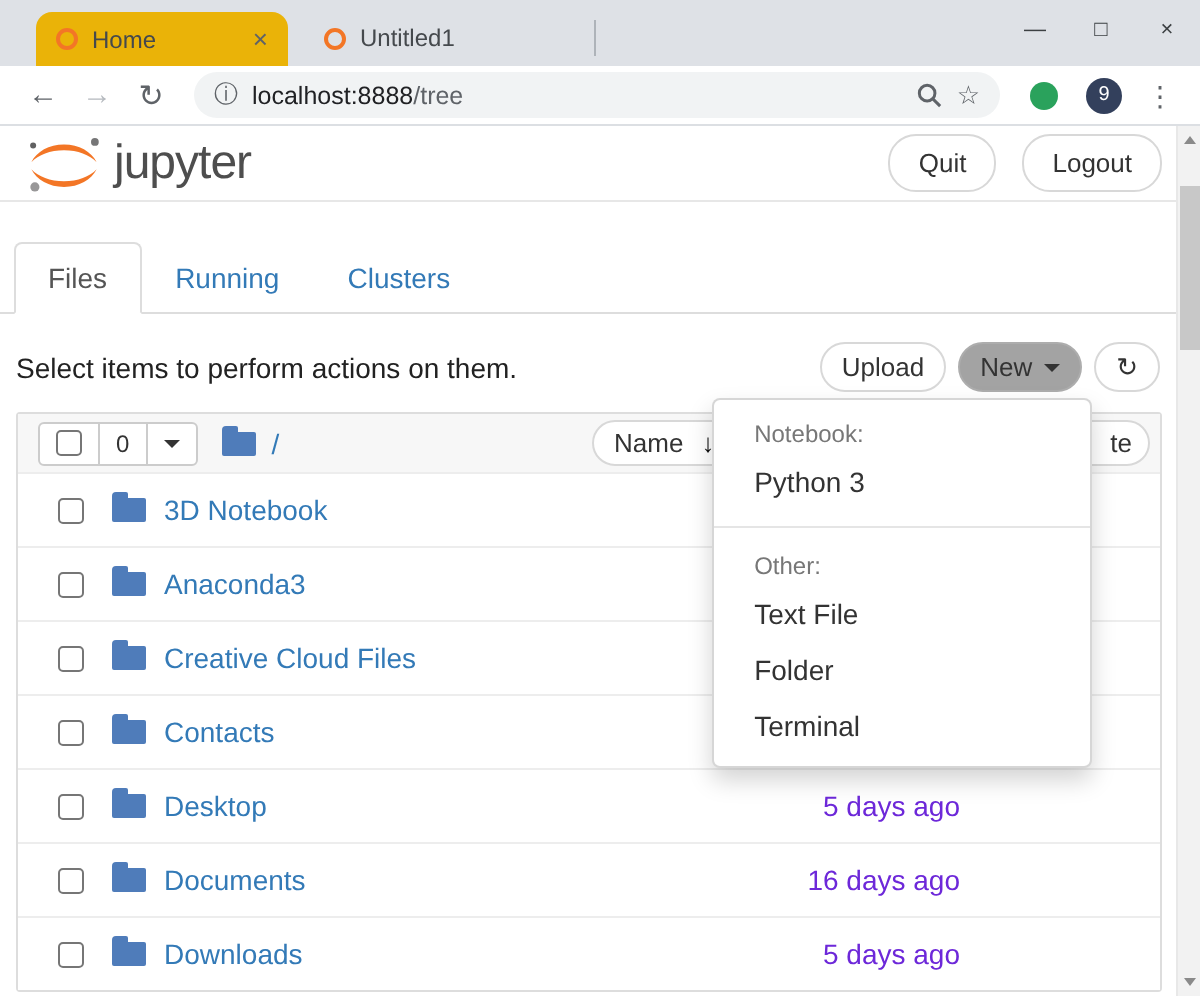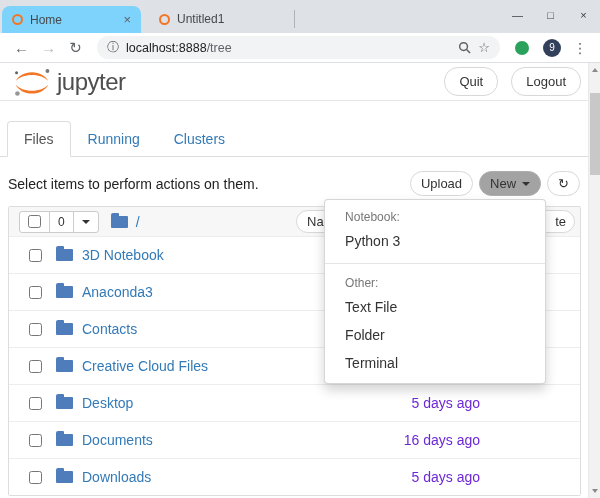--- a/index.html
+++ b/index.html
@@ -3,21 +3,21 @@
 <meta charset="utf-8">
 <style>
   * { margin:0; padding:0; box-sizing:border-box; }
   html,body { width:600px; height:498px; }
   body { font-family:"Liberation Sans", sans-serif; background:#fff; }
   .screen { position:relative; width:600px; height:498px; overflow:hidden; background:#fff; }
 
   
   .tabstrip { position:absolute; top:0; left:0; width:100%; height:33px; background:#dee1e6; display:flex; align-items:flex-end; }
   .tab { display:flex; align-items:center; gap:7px; font-size:12px; color:#45494d; height:27px; padding:0 10px; }
-  .tab--active { background:#7dd3fc; border-radius:8px 8px 0 0; width:139px; margin-left:2px; }
+  .tab--active { background:#eab308; border-radius:8px 8px 0 0; width:126px; margin-left:18px; }
   .tab--inactive { width:146px; margin-left:8px; border-right:1px solid #aeb3b9; height:18px; margin-bottom:5px; padding:0 10px; }
   .favicon { width:11px; height:11px; border:2px solid #f37626; border-radius:50%; flex:none; }
   .tab-label { flex:1; overflow:hidden; white-space:nowrap; }
   .tab-close { font-size:13px; color:#5f6368; }
   .win-controls { margin-left:auto; display:flex; align-self:flex-start; }
   .win-btn { width:33px; height:30px; display:flex; align-items:center; justify-content:center; font-size:11px; color:#3c4043; }
 
   .navbar { position:absolute; top:33px; left:0; width:100%; height:30px; background:#fff; border-bottom:1px solid #dcdfe3; display:flex; align-items:center; padding:0 10px; gap:4px; }
   .nav-btn { width:23px; text-align:center; font-size:15px; color:#5f6368; }
   .nav-btn--disabled { color:#b6bacO; color:#b6babf; }
@@ -51,21 +51,21 @@
   .jp-tab { font-size:14px; padding:9px 16px; color:#337ab7; border:1px solid transparent; border-radius:4px 4px 0 0; margin-bottom:-1px; cursor:pointer; }
   .jp-tab--active { color:#555; background:#fff; border-color:#ddd #ddd #fff; }
 
   .jp-toolbar { display:flex; align-items:center; padding:14px 8px 10px 8px; }
   .hint { font-size:14px; color:#222; }
   .tb-btns { margin-left:auto; display:flex; gap:6px; align-items:center; }
   .btn-sm { font-size:13px; padding:4px 10px; }
   .btn-new { background:#a3a3a3; border-color:#adadad; display:flex; align-items:center; gap:6px; }
   .caret { width:0; height:0; border-left:4px solid transparent; border-right:4px solid transparent; border-top:4px solid #333; }
   .dropdown-wrap { position:relative; }
-  .dropdown-menu { position:absolute; top:calc(100% + 3px); right:-5px; width:222px; background:#fff; border:1px solid rgba(0,0,0,0.16); border-radius:4px; box-shadow:0 6px 12px rgba(0,0,0,0.175); padding:6px 0; z-index:30; }
+  .dropdown-menu { position:absolute; top:calc(100% + 3px); right:-5px; width:190px; background:#fff; border:1px solid rgba(0,0,0,0.16); border-radius:4px; box-shadow:0 6px 12px rgba(0,0,0,0.175); padding:6px 0; z-index:30; }
   .menu-header { padding:4px 20px 3px; font-size:12px; color:#777; }
   .menu-item { padding:6px 20px; font-size:14px; color:#333; cursor:pointer; }
   .menu-divider { height:1px; margin:8px 0; background:#e5e5e5; }
 
   .list { margin:0 7px 0 8px; border:1px solid #ddd; border-radius:2px; }
   .list-header { position:relative; display:flex; align-items:center; height:29px; background:#f7f7f7; padding:0 8px; }
   .sel-group { display:flex; border:1px solid #ccc; border-radius:3px; background:#fff; overflow:hidden; margin-left:2px; }
   .sel-seg { padding:3px 8px; display:flex; align-items:center; font-size:12px; color:#333; cursor:pointer; }
   .sel-seg + .sel-seg { border-left:1px solid #ccc; }
   .folder { position:relative; width:17px; height:12px; background:#4f7cba; border-radius:1px; flex:none; }
@@ -201,28 +201,28 @@
       <div class="row">
         <input type="checkbox" style="">
         <span class="folder"></span>
         <a class="row-link">Anaconda3</a>
         <span class="row-time"></span>
         <span class="row-size"></span>
       </div>
       <div class="row">
         <input type="checkbox" style="">
         <span class="folder"></span>
+        <a class="row-link">Creative Cloud Files</a>
+        <span class="row-time"></span>
+        <span class="row-size"></span>
+      </div>
+      <div class="row">
+        <input type="checkbox" style="">
+        <span class="folder"></span>
         <a class="row-link">Contacts</a>
-        <span class="row-time"></span>
-        <span class="row-size"></span>
-      </div>
-      <div class="row">
-        <input type="checkbox" style="">
-        <span class="folder"></span>
-        <a class="row-link">Creative Cloud Files</a>
         <span class="row-time"></span>
         <span class="row-size"></span>
       </div>
       <div class="row">
         <input type="checkbox" style="">
         <span class="folder"></span>
         <a class="row-link">Desktop</a>
         <span class="row-time">5 days ago</span>
         <span class="row-size"></span>
       </div>

